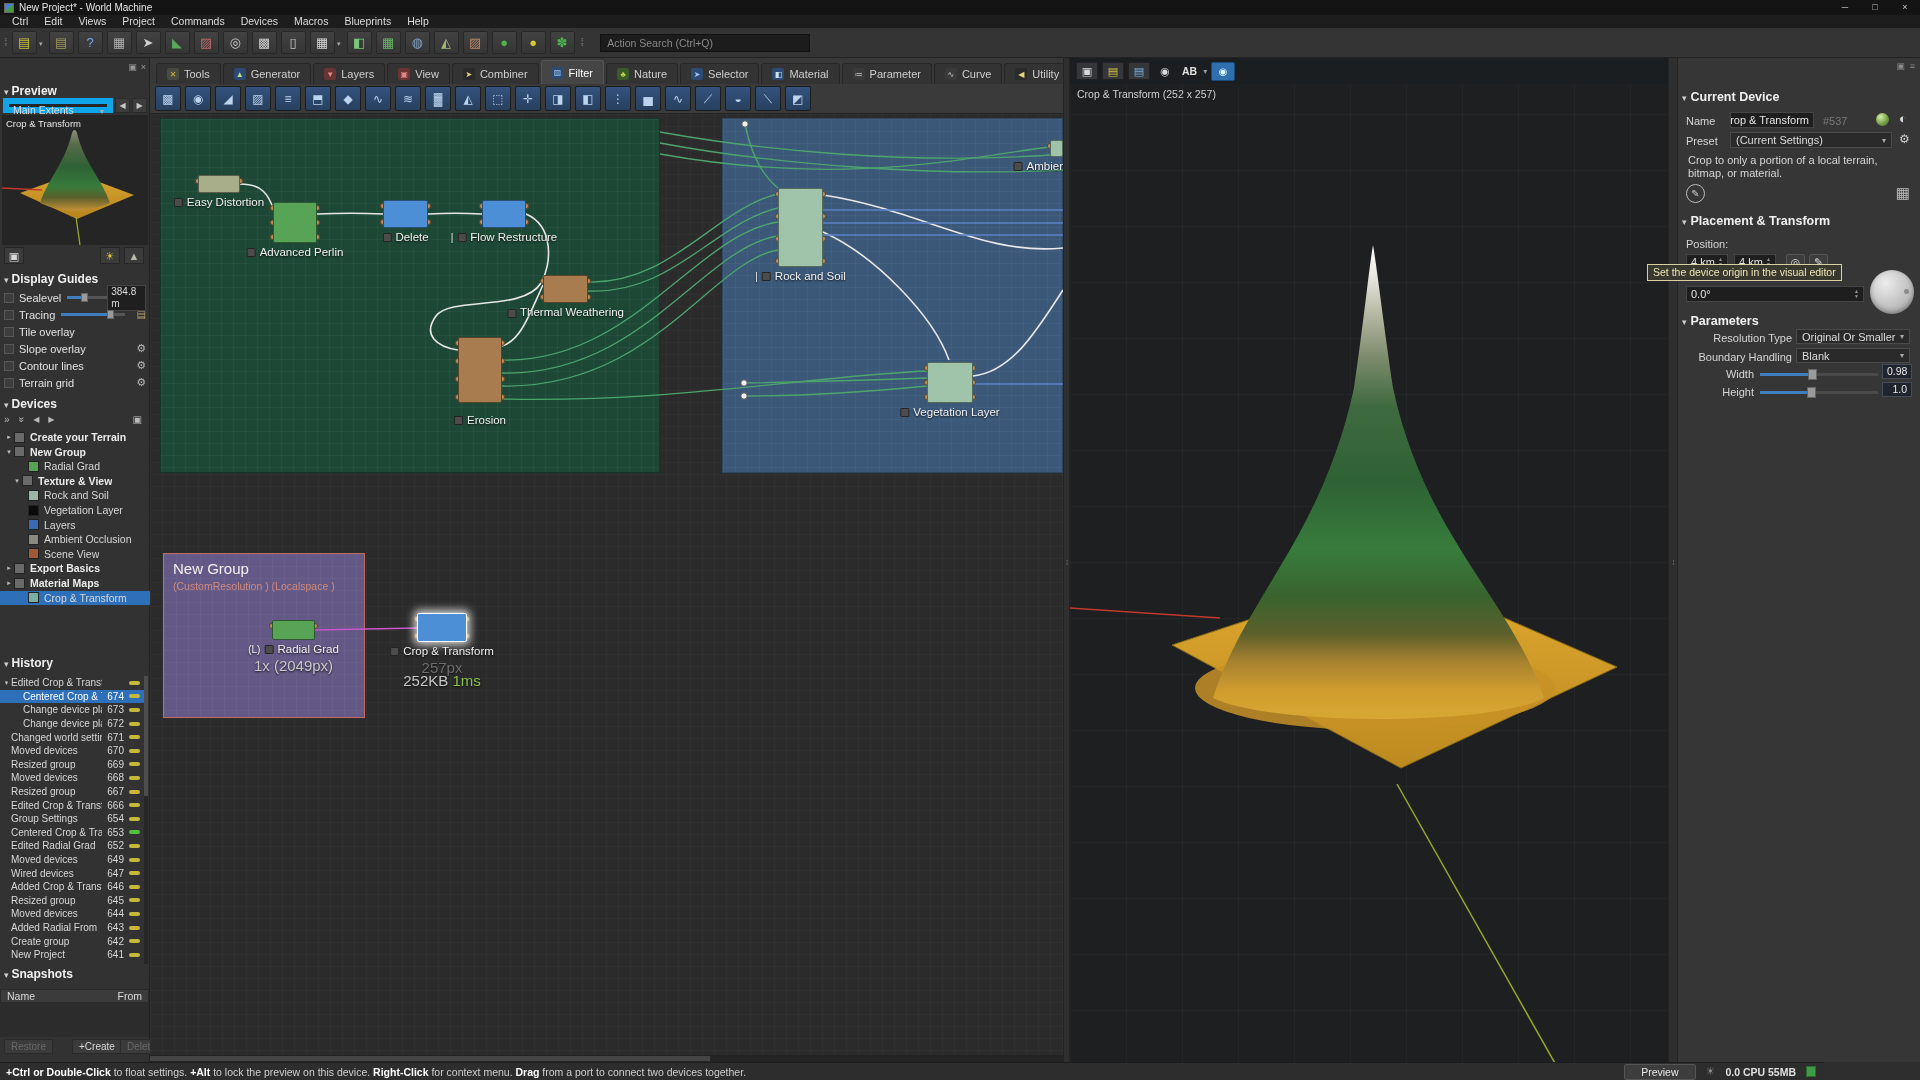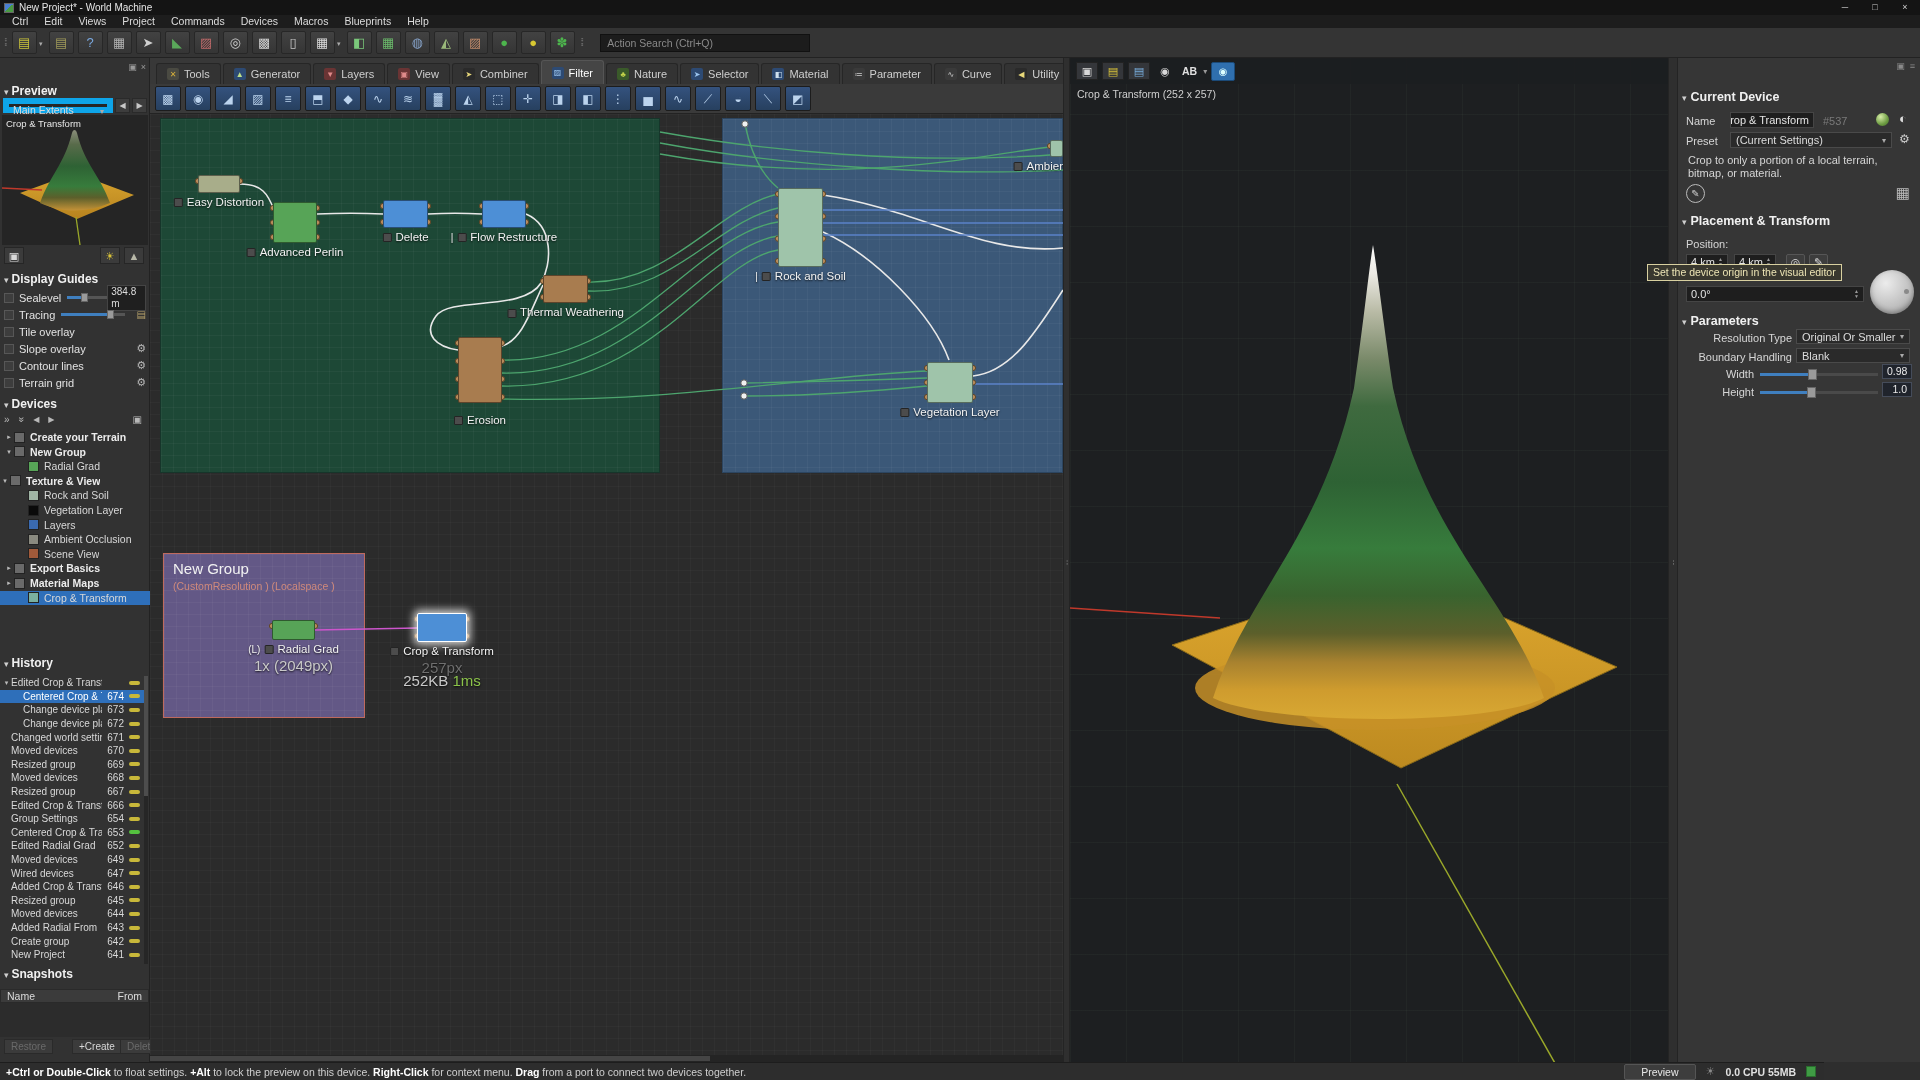--- a/index.html
+++ b/index.html
@@ -331,21 +331,21 @@
       <div class="trow bold" style="top: 386.6px; padding-left: 4px;">
         <span class="arr">▾</span>
         <span class="ticon" style="background: rgb(106, 106, 106);"></span>
         <span class="tlabel">New Group</span>
       </div>
       <div class="trow" style="top: 401.2px; padding-left: 18px;">
         <span class="arr"></span>
         <span class="ticon" style="background: rgb(87, 164, 87);"></span>
         <span class="tlabel">Radial Grad</span>
       </div>
-      <div class="trow bold" style="top: 415.8px; padding-left: 0;">
+      <div class="trow bold" style="top: 415.8px; padding-left: 12px;">
         <span class="arr">▾</span>
         <span class="ticon" style="background: rgb(106, 106, 106);"></span>
         <span class="tlabel">Texture &amp; View</span>
       </div>
       <div class="trow" style="top: 430.4px; padding-left: 18px;">
         <span class="arr"></span>
         <span class="ticon" style="background: rgb(159, 180, 164);"></span>
         <span class="tlabel">Rock and Soil</span>
       </div>
       <div class="trow" style="top: 445px; padding-left: 18px;">

